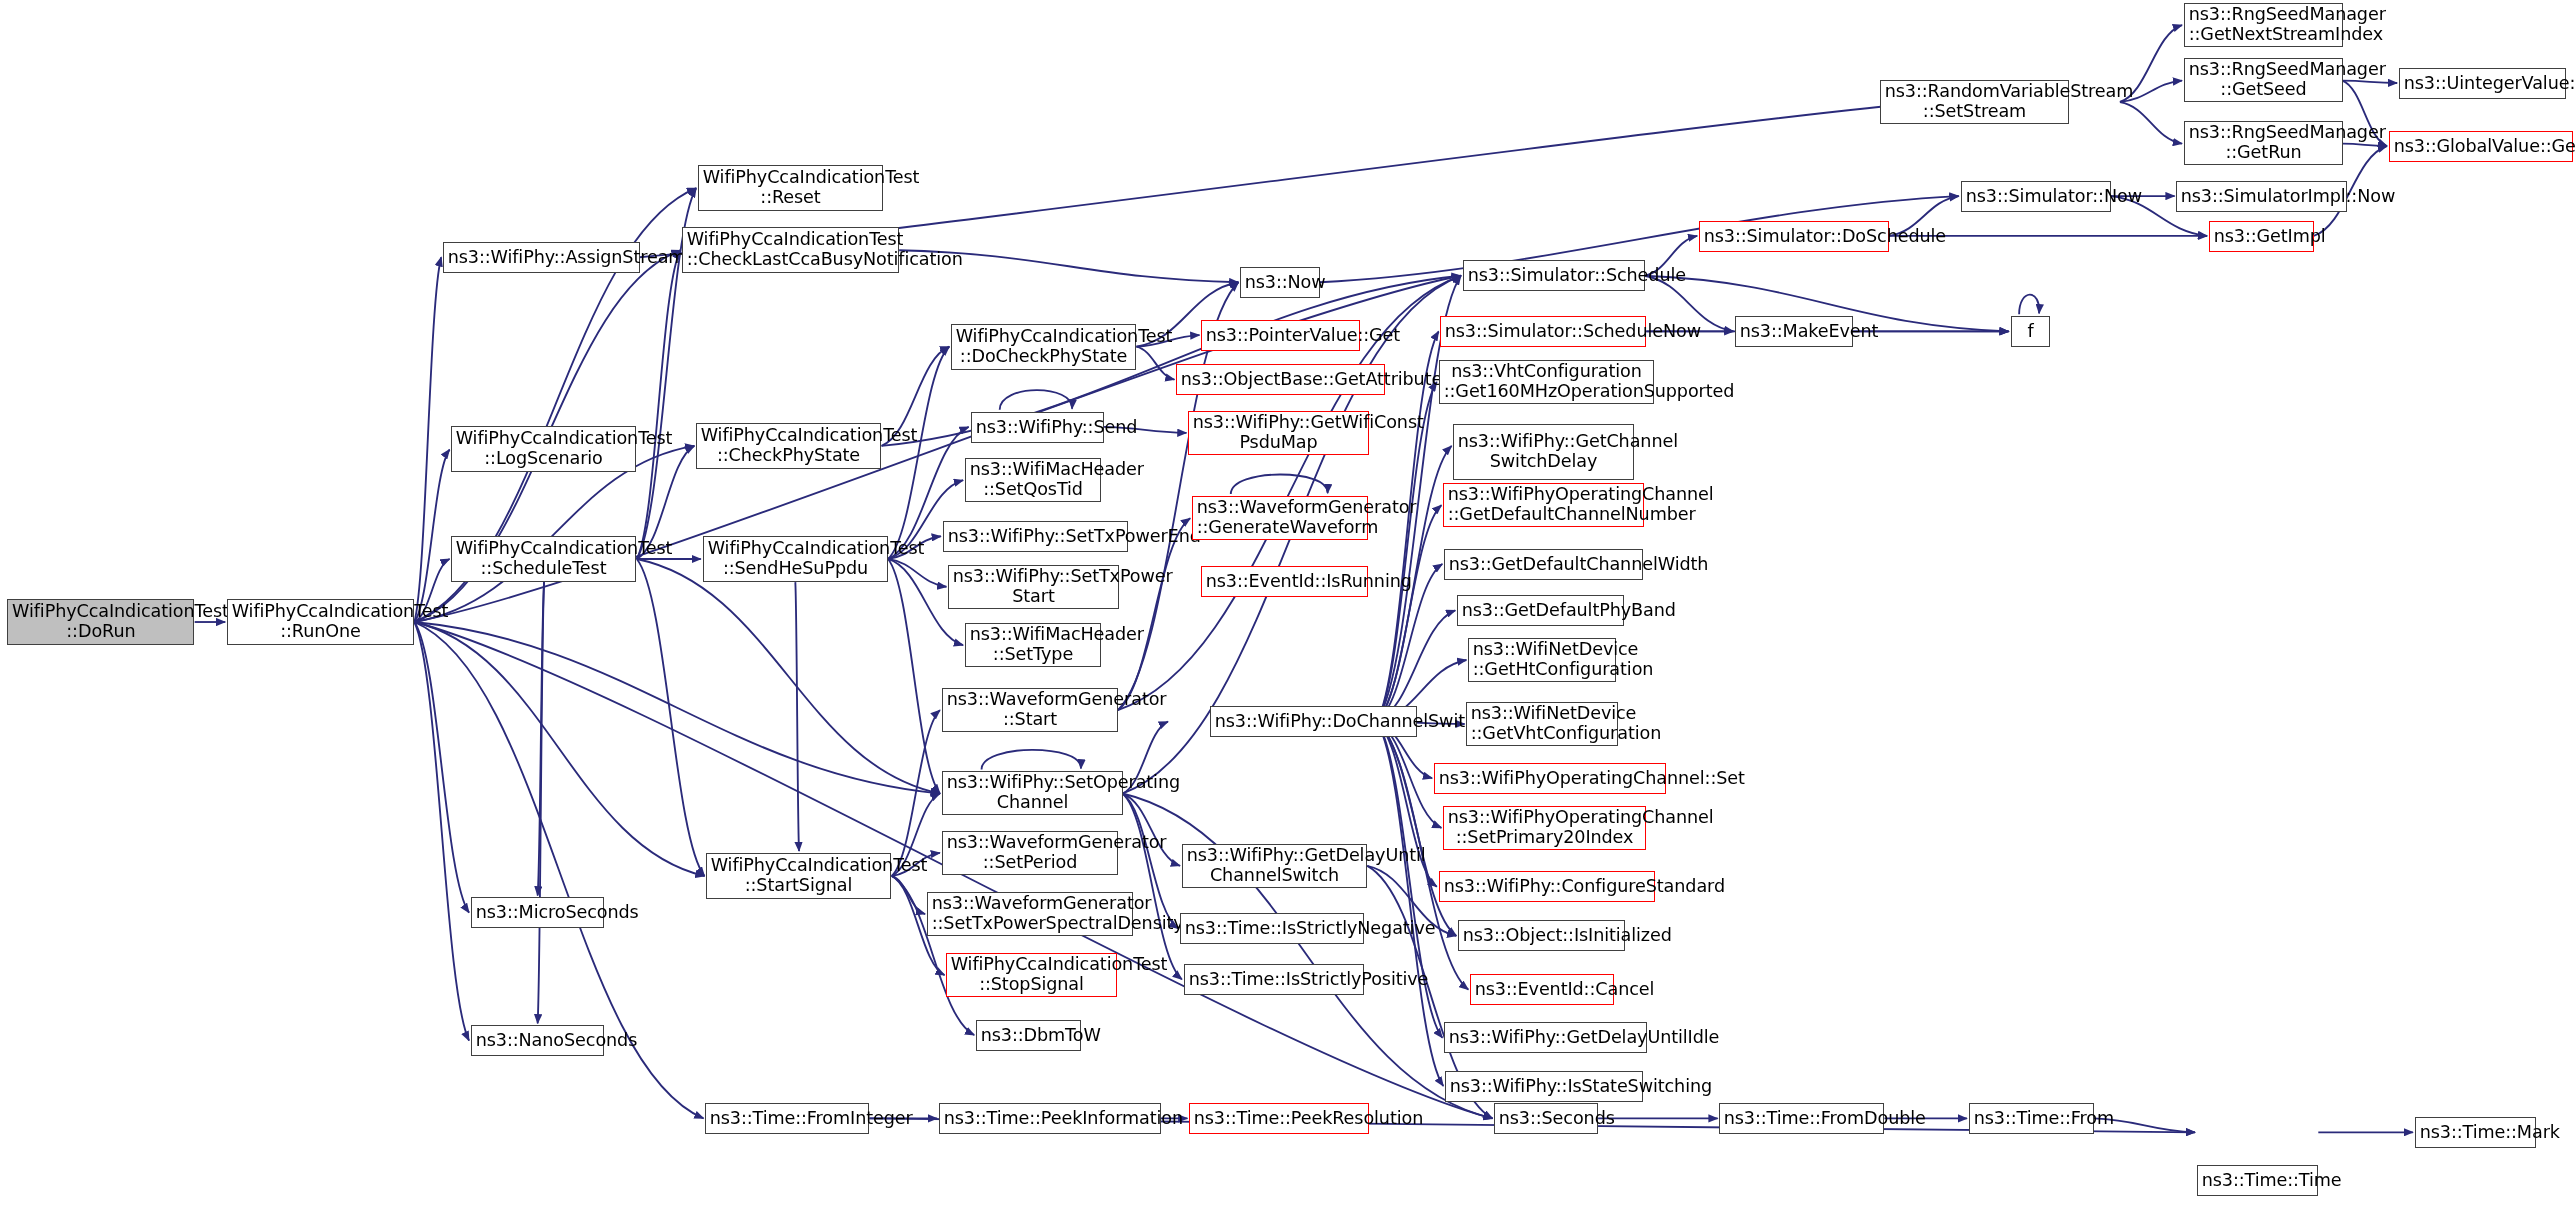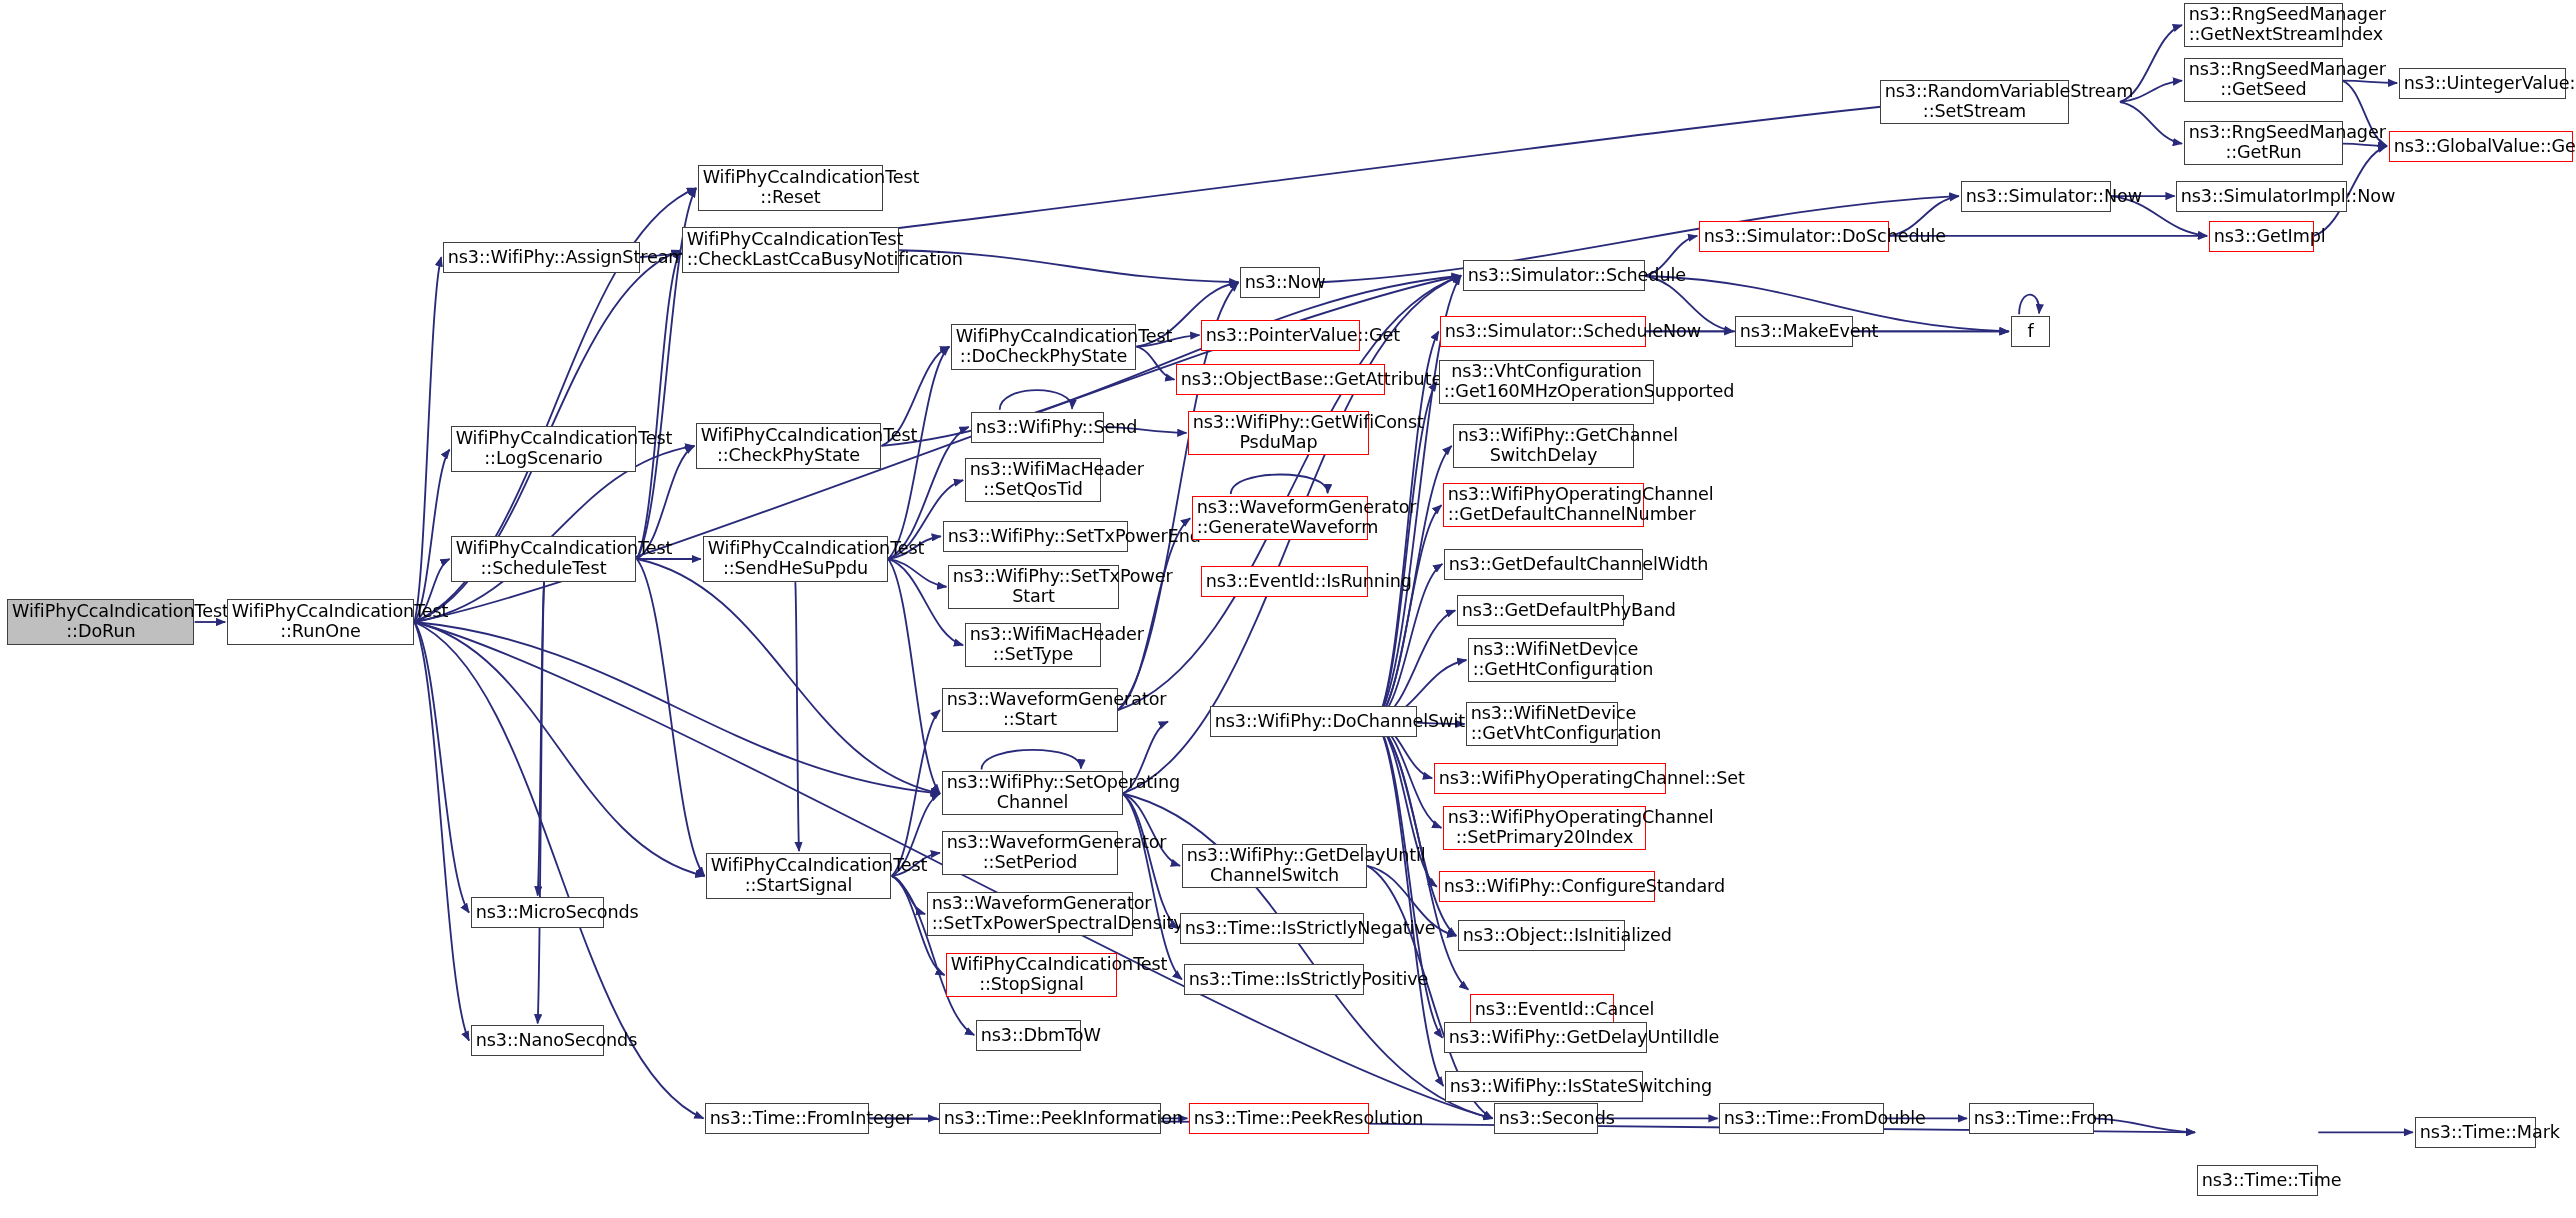--- a/index.html
+++ b/index.html
@@ -220,36 +220,36 @@
       <div class="node red" style="left: 1201px; top: 566px; width: 167px; height: 31px;"><span class="lbl">ns3::EventId::IsRunning</span></div>
       <div class="node" style="left: 1170px; top: 706px; width: 207px; height: 31px; margin-left: 40px;"><span class="lbl">ns3::WifiPhy::DoChannelSwitch</span></div>
       <div class="node" style="left: 1182px; top: 844px; width: 185px; height: 44px;"><span class="lbl">ns3::WifiPhy::GetDelayUntil
 ChannelSwitch</span></div>
       <div class="node" style="left: 1180px; top: 913px; width: 184px; height: 31px;"><span class="lbl">ns3::Time::IsStrictlyNegative</span></div>
       <div class="node" style="left: 1184px; top: 964px; width: 180px; height: 31px;"><span class="lbl">ns3::Time::IsStrictlyPositive</span></div>
       <div class="node" style="left: 1463px; top: 260px; width: 182px; height: 31px;"><span class="lbl">ns3::Simulator::Schedule</span></div>
       <div class="node red" style="left: 1440px; top: 316px; width: 206px; height: 31px;"><span class="lbl">ns3::Simulator::ScheduleNow</span></div>
       <div class="node" style="left: 1439px; top: 360px; width: 215px; height: 44px;"><span class="lbl">ns3::VhtConfiguration
 ::Get160MHzOperationSupported</span></div>
-      <div class="node" style="left: 1453px; top: 424px; width: 181px; height: 44px; align-items: center;"><span class="lbl">ns3::WifiPhy::GetChannel
+      <div class="node" style="left: 1453px; top: 424px; width: 181px; height: 56px; align-items: center;"><span class="lbl">ns3::WifiPhy::GetChannel
 SwitchDelay</span></div>
       <div class="node red" style="left: 1443px; top: 483px; width: 201px; height: 44px;"><span class="lbl">ns3::WifiPhyOperatingChannel
 ::GetDefaultChannelNumber</span></div>
       <div class="node" style="left: 1444px; top: 549px; width: 199px; height: 31px;"><span class="lbl">ns3::GetDefaultChannelWidth</span></div>
       <div class="node" style="left: 1457px; top: 595px; width: 167px; height: 31px;"><span class="lbl">ns3::GetDefaultPhyBand</span></div>
       <div class="node" style="left: 1468px; top: 638px; width: 148px; height: 44px;"><span class="lbl">ns3::WifiNetDevice
 ::GetHtConfiguration</span></div>
       <div class="node" style="left: 1466px; top: 702px; width: 152px; height: 44px;"><span class="lbl">ns3::WifiNetDevice
 ::GetVhtConfiguration</span></div>
       <div class="node red" style="left: 1434px; top: 763px; width: 232px; height: 31px;"><span class="lbl">ns3::WifiPhyOperatingChannel::Set</span></div>
       <div class="node red" style="left: 1443px; top: 806px; width: 203px; height: 44px;"><span class="lbl">ns3::WifiPhyOperatingChannel
 ::SetPrimary20Index</span></div>
       <div class="node red" style="left: 1439px; top: 871px; width: 216px; height: 31px;"><span class="lbl">ns3::WifiPhy::ConfigureStandard</span></div>
       <div class="node" style="left: 1458px; top: 920px; width: 167px; height: 31px;"><span class="lbl">ns3::Object::IsInitialized</span></div>
-      <div class="node red" style="left: 1470px; top: 974px; width: 144px; height: 31px; margin-top: 20px;"><span class="lbl">ns3::EventId::Cancel</span></div>
+      <div class="node red" style="left: 1470px; top: 974px; width: 144px; height: 31px;"><span class="lbl">ns3::EventId::Cancel</span></div>
       <div class="node" style="left: 1444px; top: 1022px; width: 203px; height: 31px;"><span class="lbl">ns3::WifiPhy::GetDelayUntilIdle</span></div>
       <div class="node" style="left: 1445px; top: 1071px; width: 198px; height: 31px;"><span class="lbl">ns3::WifiPhy::IsStateSwitching</span></div>
       <div class="node" style="left: 1494px; top: 1103px; width: 104px; height: 31px;"><span class="lbl">ns3::Seconds</span></div>
       <div class="node red" style="left: 1699px; top: 221px; width: 190px; height: 31px;"><span class="lbl">ns3::Simulator::DoSchedule</span></div>
       <div class="node" style="left: 1735px; top: 316px; width: 118px; height: 31px;"><span class="lbl">ns3::MakeEvent</span></div>
       <div class="node" style="left: 2011px; top: 316px; width: 39px; height: 31px;"><span class="lbl">f</span></div>
       <div class="node" style="left: 1719px; top: 1103px; width: 165px; height: 31px;"><span class="lbl">ns3::Time::FromDouble</span></div>
       <div class="node" style="left: 1969px; top: 1103px; width: 125px; height: 31px;"><span class="lbl">ns3::Time::From</span></div>
       <div class="node" style="left: 2197px; top: 1117px; width: 121px; height: 31px; margin-top: 48px;"><span class="lbl">ns3::Time::Time</span></div>
       <div class="node" style="left: 2415px; top: 1117px; width: 121px; height: 31px;"><span class="lbl">ns3::Time::Mark</span></div>

